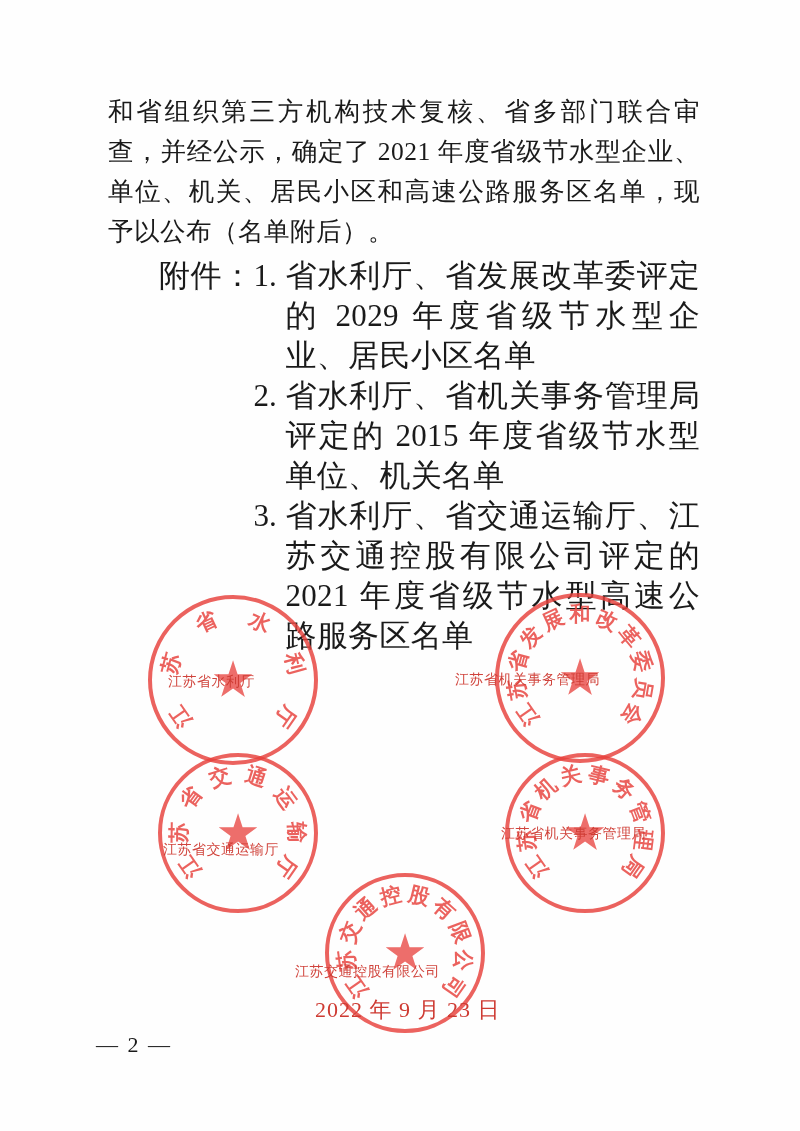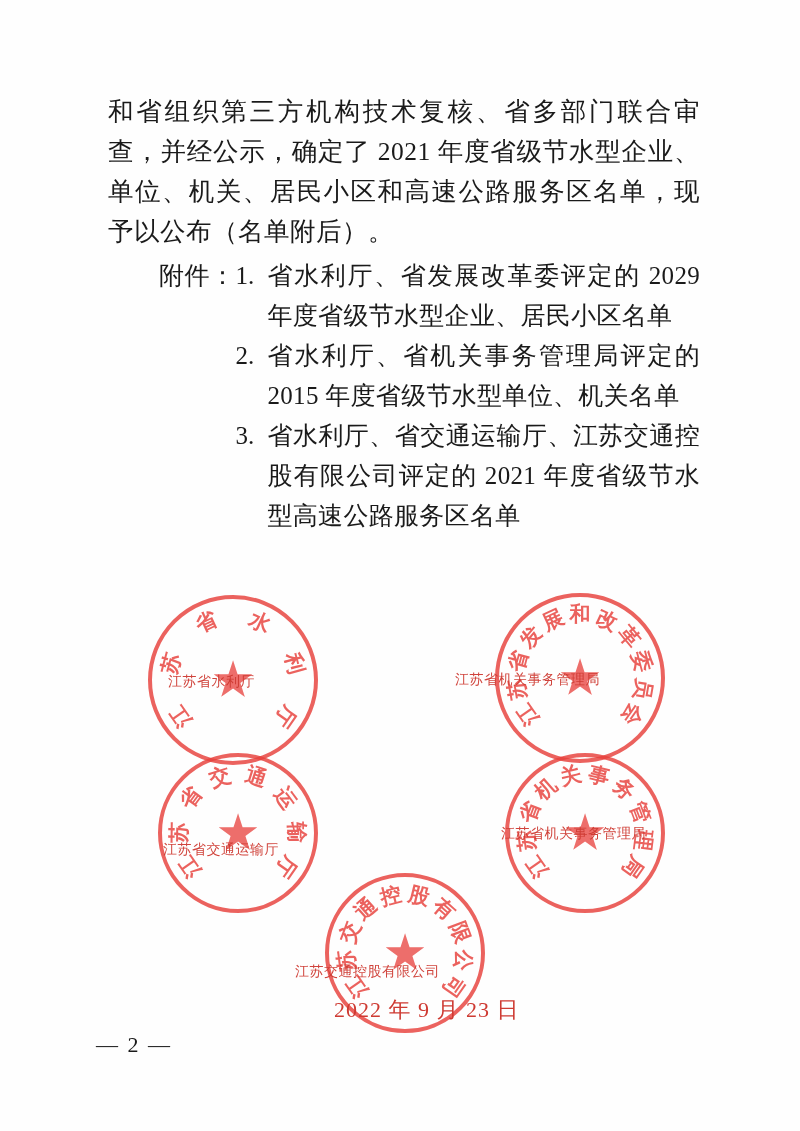--- a/index.html
+++ b/index.html
@@ -33,21 +33,21 @@
     margin: 0 0 0 0;
   }
   .para.indent {
     text-indent: 51px;
   }
   .attach-block {
     margin-top: 4px;
   }
   .attach-row {
     display: flex;
-    font-size: 25px;
+    font-size: 31px;
     line-height: 40px;
   }
   .attach-label {
     white-space: nowrap;
     text-indent: 51px;
     flex: 0 0 auto;
     letter-spacing: 0.5px;
   }
   .attach-items {
     flex: 1 1 auto;
@@ -260,20 +260,20 @@
             <span style="transform: translate(-14.2px, -57.3px) rotate(-13.9deg) translate(-50%, -50%);">控</span>
             <span style="transform: translate(14.2px, -57.3px) rotate(13.9deg) translate(-50%, -50%);">股</span>
             <span style="transform: translate(39.2px, -44.1px) rotate(41.7deg) translate(-50%, -50%);">有</span>
             <span style="transform: translate(55.2px, -20.7px) rotate(69.4deg) translate(-50%, -50%);">限</span>
             <span style="transform: translate(58.5px, 7.4px) rotate(97.2deg) translate(-50%, -50%);">公</span>
             <span style="transform: translate(48.3px, 33.8px) rotate(125deg) translate(-50%, -50%);">司</span>
           </div>
         <div class="star">★</div>
       </div>
       <div class="seal-caption" style="left:-30px; top:90px;">江苏交通控股有限公司</div>
-      <div class="date-line" style="left:-10px; top:122px;margin-left:19px;">2022 年 9 月 23 日</div>
+      <div class="date-line" style="left:-10px; top:122px;">2022 年 9 月 23 日</div>
     </div>
 
   </div>
 
   <div class="page-number">— 2 —</div>
 
 </div>
 
 </body></html>

